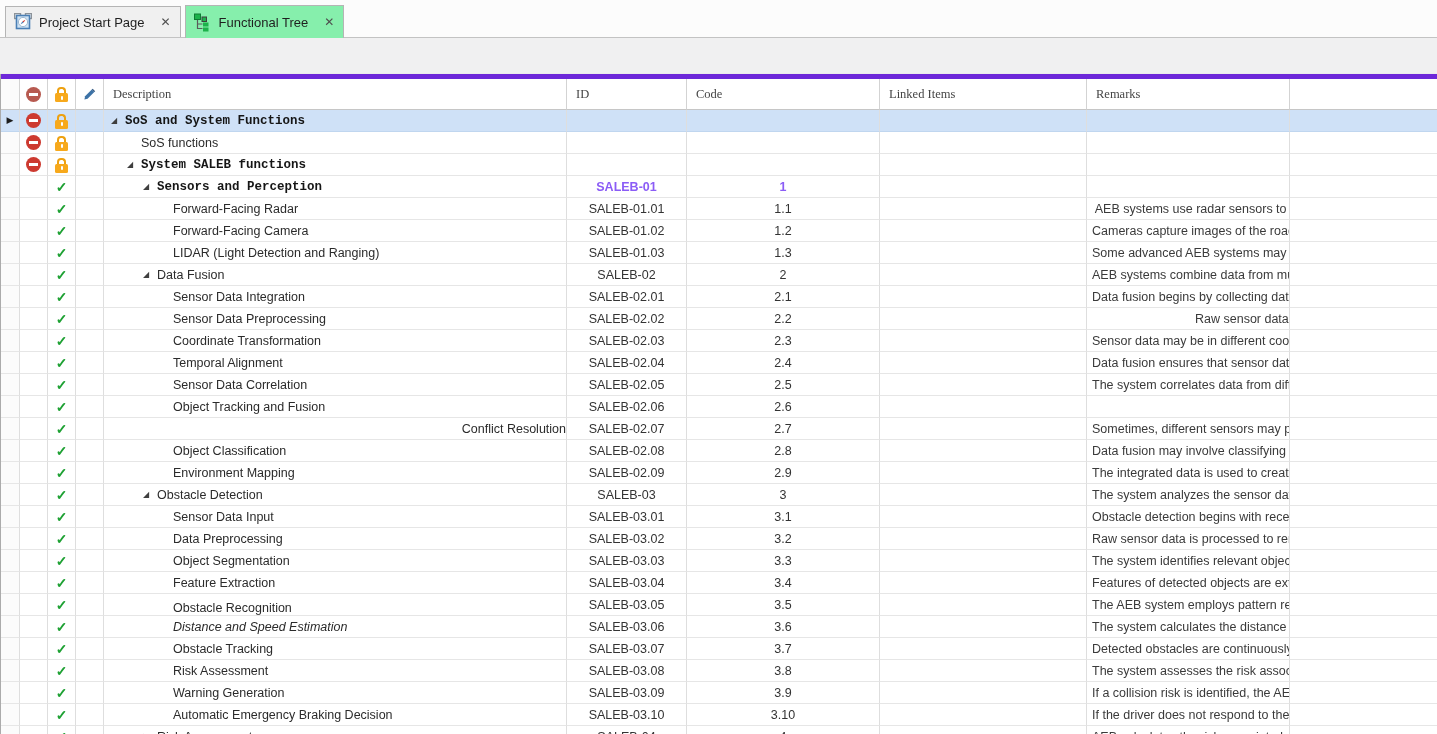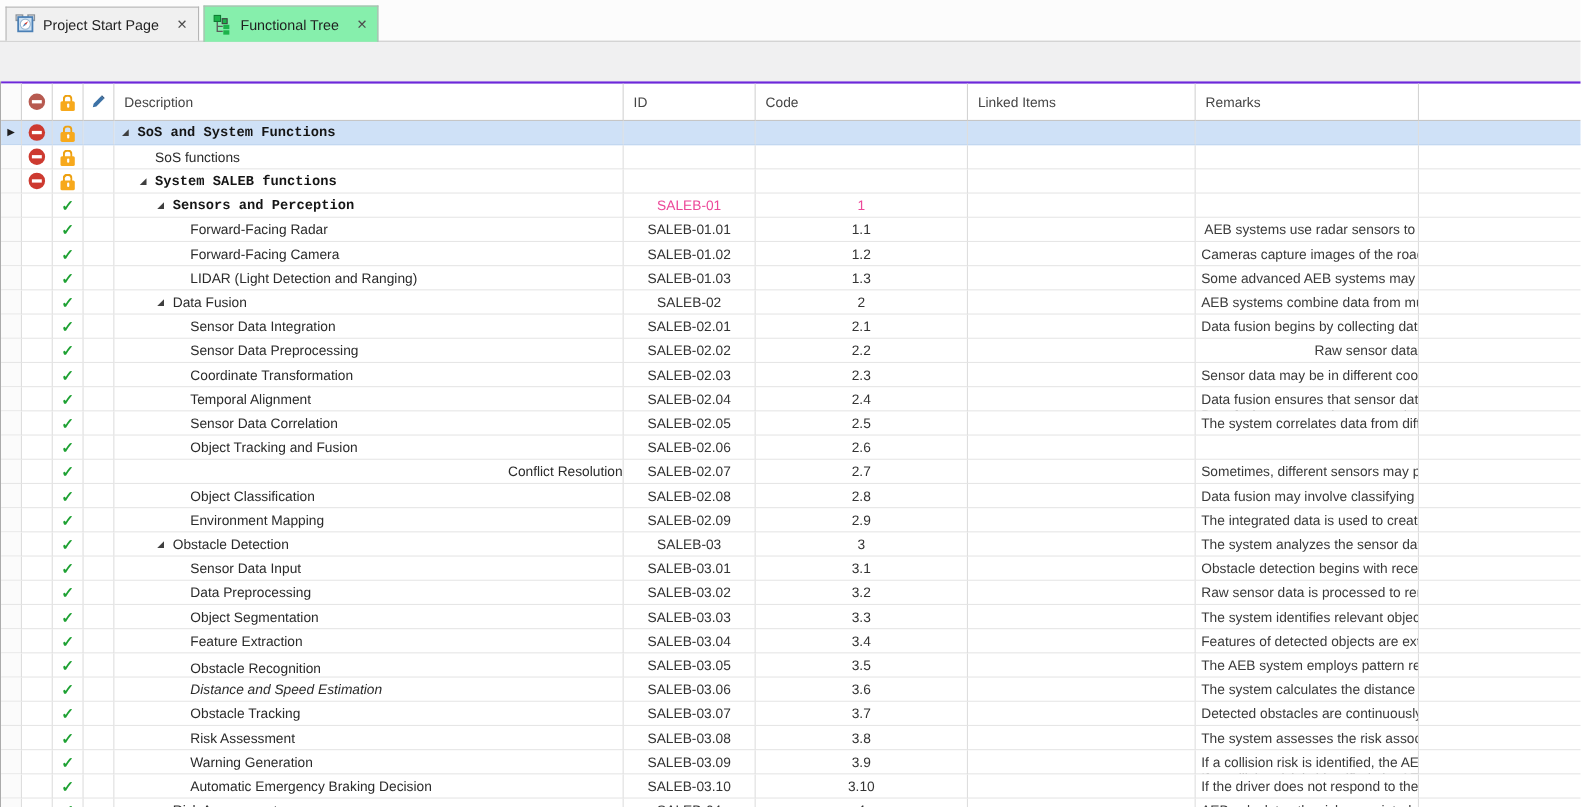--- a/index.html
+++ b/index.html
@@ -17,37 +17,37 @@
   .tab .ticon{margin-right:7px;display:inline-flex;}
   .tab .close{margin-left:16px;color:#4e4e4e;font-size:12px;line-height:12px;cursor:default;}
 
   
   .toolbar{height:36px;background:#f0f0f1;border-bottom:1px solid #ececec;box-sizing:border-box;}
 
   
   .grid{font-size:12.5px;color:#333;border-left:1px solid #ababab;box-sizing:border-box;background:#fff;}
   .grid-row{display:grid;grid-template-columns:19px 28px 28px 28px 463px 120px 193px 207px 203px 1fr;
             height:22px;box-sizing:border-box;}
-  .header-row{height:36px;border-top:2px solid #6d28d9;}
+  .header-row{height:36px;border-top:5px solid #6d28d9;font-family:Liberation Serif, serif;}
   .c{border-right:1px solid #dedede;border-bottom:1px solid #e6e6e6;display:flex;align-items:center;
      box-sizing:border-box;overflow:hidden;white-space:pre;position:relative;}
   .hc{border-right:1px solid #d3d3d3;border-bottom:1px solid #c6c6c6;color:#454545;}
   .hc.htext{padding-left:9px;}
   .c.filler{border-right:none;}
   .center{justify-content:center;}
   .sel .c{background:#cfe1f7;border-bottom-color:#c0d6ef;}
 
   
   .desc{padding-left:4px;}
   .expander{display:inline-block;width:17px;flex:0 0 17px;font-size:8px;color:#3f3f3f;text-align:left;
             padding-left:3px;box-sizing:border-box;}
   .expander.collapsed{color:#6e6e6e;}
   .lbl{color:#2b2b2b;}
   .bold .lbl{font-weight:bold;color:#151515;font-family:Liberation Mono, monospace;}
-  .bold .idv,.bold .codev{font-weight:normal;color:#ec4899;}
+  .bold .idv,.bold .codev{font-weight:bold;color:#8b5cf6;}
 
   
   .remcell{padding-left:5px;font-size:12.5px;color:#3a3a3a;}
   .rem-main{white-space:pre;}
   .rem-main.indent{margin-left:103px;}
   .rem-clip{position:absolute;left:5px;top:19px;line-height:14px;color:#4a4a4a;white-space:pre;}
 
   
   .rowhdr{justify-content:center;background:#fbfbfb;}
   .sel .rowhdr{background:#cfe1f7;}

